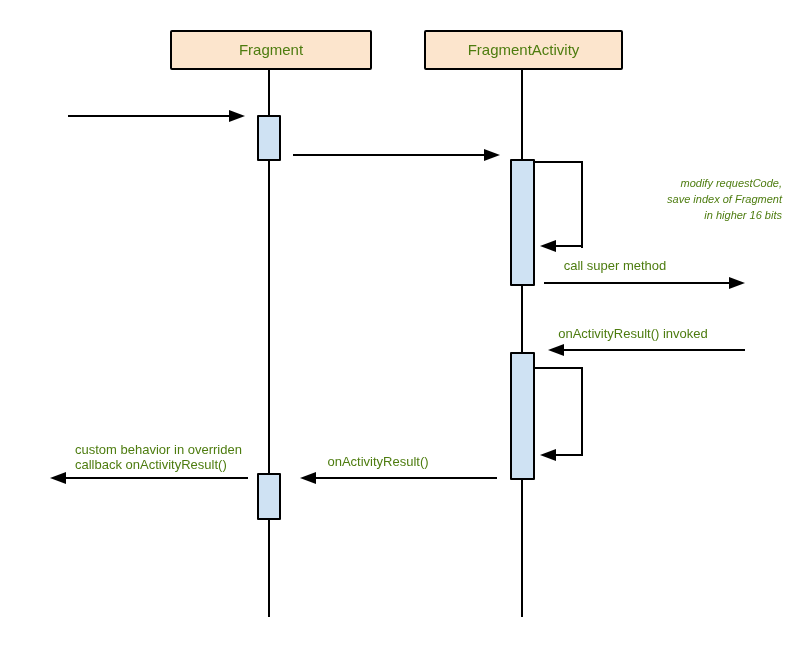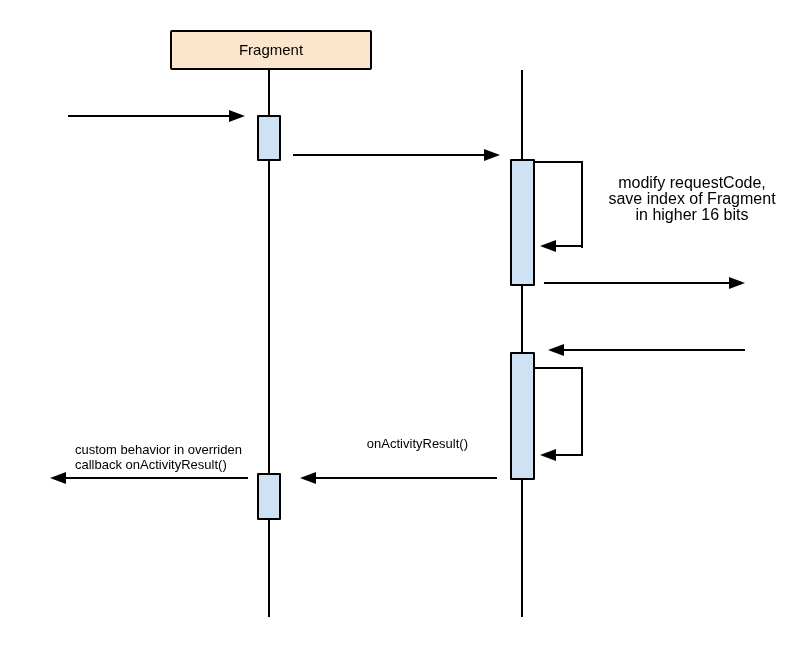--- a/index.html
+++ b/index.html
@@ -3,21 +3,21 @@
 <meta charset="utf-8">
 <style>
   html, body { margin: 0; padding: 0; background: #ffffff; }
   * { box-sizing: border-box; }
   #canvas {
     position: relative;
     width: 793px;
     height: 654px;
     background: #ffffff;
     font-family: "Liberation Sans", sans-serif;
-    color: #000000;
+    color: #4d7c0f;
     overflow: hidden;
   }
   .abs { position: absolute; }
   .actor {
     border: 2px solid #000000;
     border-radius: 2px;
     background: #fce5cd;
     text-align: center;
     font-size: 15px;
     line-height: 36px;
@@ -43,36 +43,40 @@
     border-bottom: 6px solid transparent;
   }
   .msg-label {
     font-size: 13px;
     line-height: 15px;
     text-align: center;
     white-space: pre-line;
   }
   .msg-label.left { text-align: left; }
   .note {
-    font-size: 16px;
+    font-size: 11px;
     line-height: 16px;
-    text-align: center;
+    text-align: right;
     white-space: pre-line;
+    font-style: italic;
   }
 </style>
 </head>
 <body>
 
 <div id="canvas">
 
   <div class="abs lifeline" style="left:268px; top:70px; height:547px;"></div>
   <div class="abs lifeline" style="left:521px; top:70px; height:547px;"></div>
 
   <div class="abs actor" style="left:170px; top:30px; width:202px; height:40px;">
     <span>Fragment</span>
+  </div>
+  <div class="abs actor" style="left:424px; top:30px; width:199px; height:40px;">
+    <span>FragmentActivity</span>
   </div>
 
   <div class="abs activation" style="left:257px; top:115px; width:24px; height:46px;"></div>
   <div class="abs activation" style="left:257px; top:473px; width:24px; height:47px;"></div>
   <div class="abs activation" style="left:510px; top:159px; width:25px; height:127px;"></div>
   <div class="abs activation" style="left:510px; top:352px; width:25px; height:128px;"></div>
 
   <div class="abs line-h" style="left:68px; top:115px; width:161px;"></div>
   <div class="abs arr-r" style="left:229px; top:110px;"></div>
 
@@ -80,32 +84,34 @@
   <div class="abs arr-r" style="left:484px; top:149px;"></div>
 
   <div class="abs line-h" style="left:535px; top:161px; width:48px;"></div>
   <div class="abs line-v" style="left:581px; top:161px; height:87px;"></div>
   <div class="abs line-h" style="left:556px; top:245px; width:27px;"></div>
   <div class="abs arr-l" style="left:540px; top:240px;"></div>
   <div class="abs note" style="left:602px; top:175px; width:180px;">modify requestCode,
 save index of Fragment
 in higher 16 bits</div>
 
+  <div class="abs msg-label" style="left:535px; top:258px; width:160px;">call super method</div>
   <div class="abs line-h" style="left:544px; top:282px; width:185px;"></div>
   <div class="abs arr-r" style="left:729px; top:277px;"></div>
 
+  <div class="abs msg-label" style="left:543px; top:326px; width:180px;">onActivityResult() invoked</div>
   <div class="abs line-h" style="left:564px; top:349px; width:181px;"></div>
   <div class="abs arr-l" style="left:548px; top:344px;"></div>
 
   <div class="abs line-h" style="left:535px; top:367px; width:48px;"></div>
   <div class="abs line-v" style="left:581px; top:367px; height:89px;"></div>
   <div class="abs line-h" style="left:556px; top:454px; width:27px;"></div>
   <div class="abs arr-l" style="left:540px; top:449px;"></div>
 
-  <div class="abs msg-label" style="left:288px; top:436px; width:180px;text-align:right;">onActivityResult()</div>
+  <div class="abs msg-label" style="left:288px; top:454px; width:180px;">onActivityResult()</div>
   <div class="abs line-h" style="left:316px; top:477px; width:181px;"></div>
   <div class="abs arr-l" style="left:300px; top:472px;"></div>
 
   <div class="abs msg-label left" style="left:75px; top:442px; width:190px; line-height:15px;">custom behavior in overriden
 callback onActivityResult()</div>
   <div class="abs line-h" style="left:66px; top:477px; width:182px;"></div>
   <div class="abs arr-l" style="left:50px; top:472px;"></div>
 
 </div>
 

